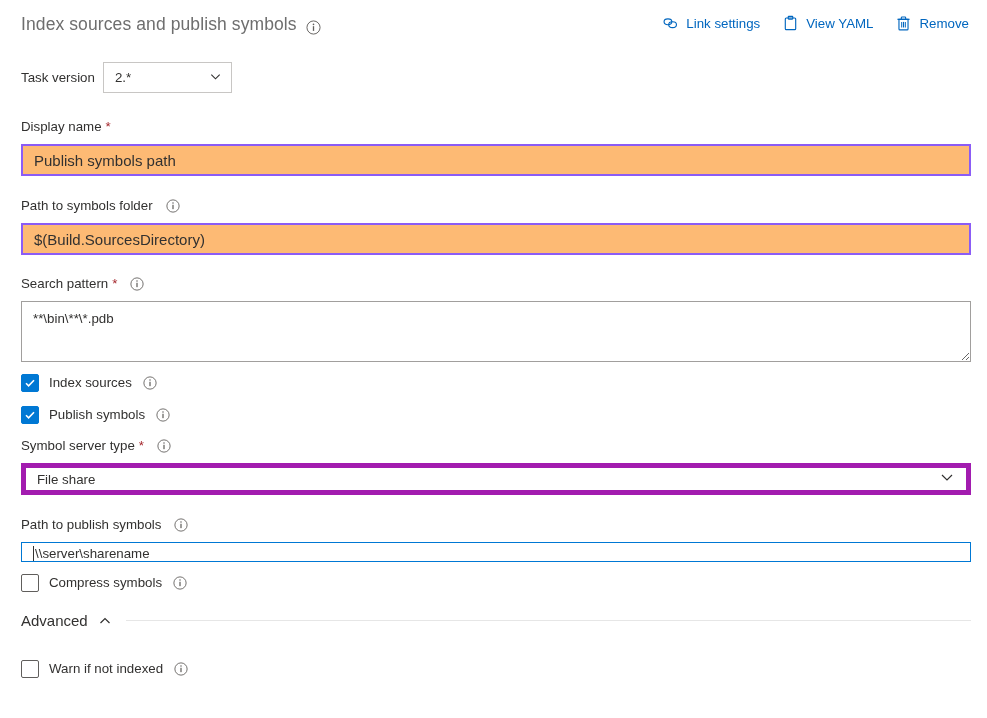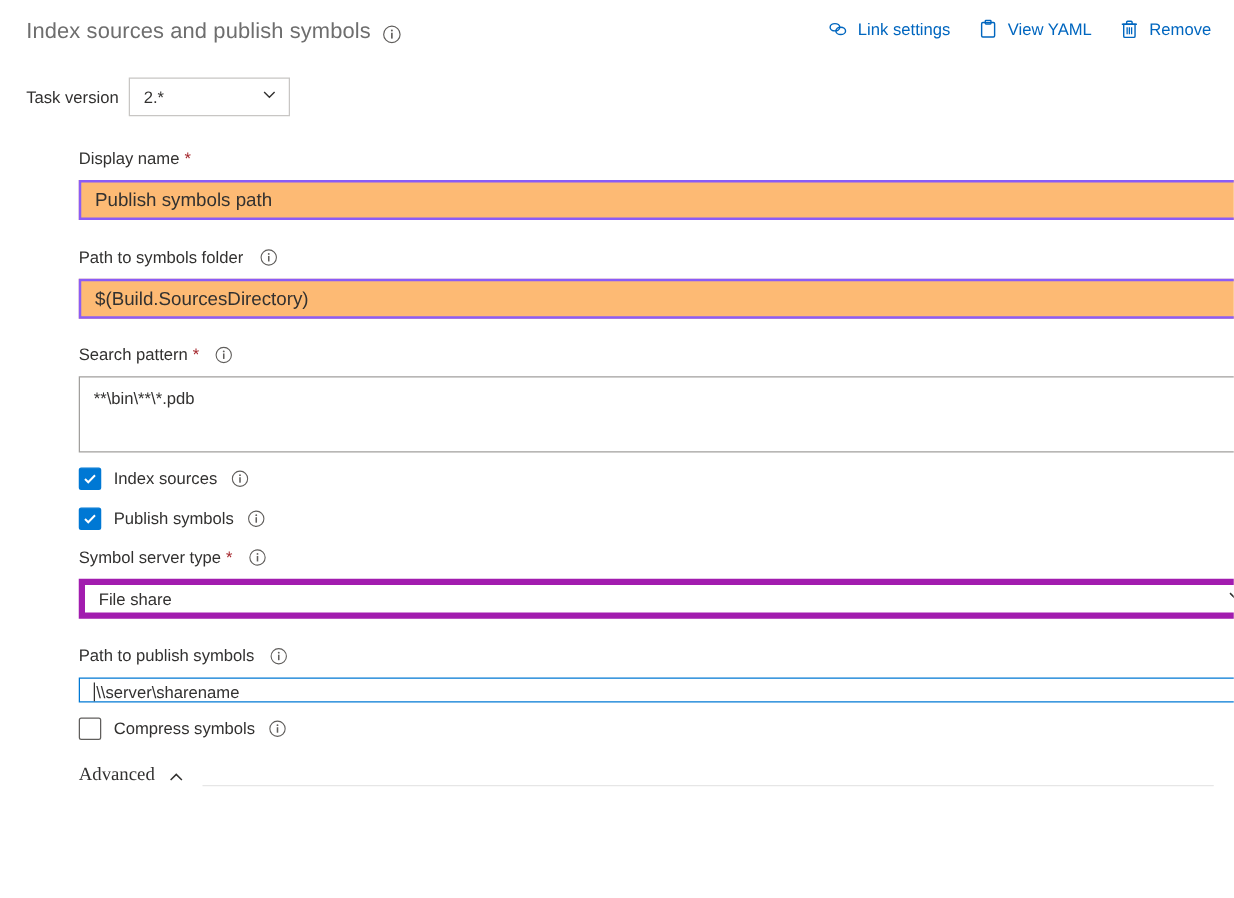--- a/index.html
+++ b/index.html
@@ -100,21 +100,20 @@
     top: 50%;
     transform: translateY(-50%);
   }
 
   
   .form {
     position: absolute;
     left: 0;
     top: 118px;
     width: 987px;
-    padding-left: 42px;
   }
   .field-label {
     font-size: 13.3px;
     color: #323130;
     display: flex;
     align-items: center;
     line-height: 17px;
     white-space: nowrap;
   }
   .field-label .req {
@@ -197,24 +196,23 @@
     color: #323130;
     margin-left: 10px;
     white-space: nowrap;
     cursor: pointer;
   }
   .cb-info { margin-left: 11px; display: inline-flex; }
 
   
   .advanced {
     display: flex;
-    align-items: flex-end;
+    align-items: center;
     padding-left: 21px;
     padding-right: 16px;
-    font-family: Liberation Serif, serif;
   }
   .adv-title {
     font-size: 15px;
     color: #323130;
     white-space: nowrap;
   }
   .adv-chev { margin-left: 10px; display: inline-flex; }
   .adv-line {
     flex: 1;
     height: 1px;
@@ -466,15 +464,26 @@
         </svg>
       </span>
       <span class="adv-line"></span>
     </div>
 
     <div style="height:18px"></div>
 
 
     <div style="height:11px"></div>
 
+    <div class="row cbrow">
+      <span class="cbox off"></span>
+      <span class="cb-label">Warn if not indexed</span>
+      <span class="cb-info info-ico">
+        <svg width="14" height="14" viewBox="0 0 16 16">
+          <circle cx="8" cy="8" r="7" fill="none" stroke="#605e5c" stroke-width="1"></circle>
+          <circle cx="8" cy="4.7" r="0.85" fill="#605e5c"></circle>
+          <rect x="7.3" y="6.6" width="1.4" height="5" fill="#605e5c"></rect>
+        </svg>
+      </span>
+    </div>
 
   </div>
 </div>
 
 </body></html>

